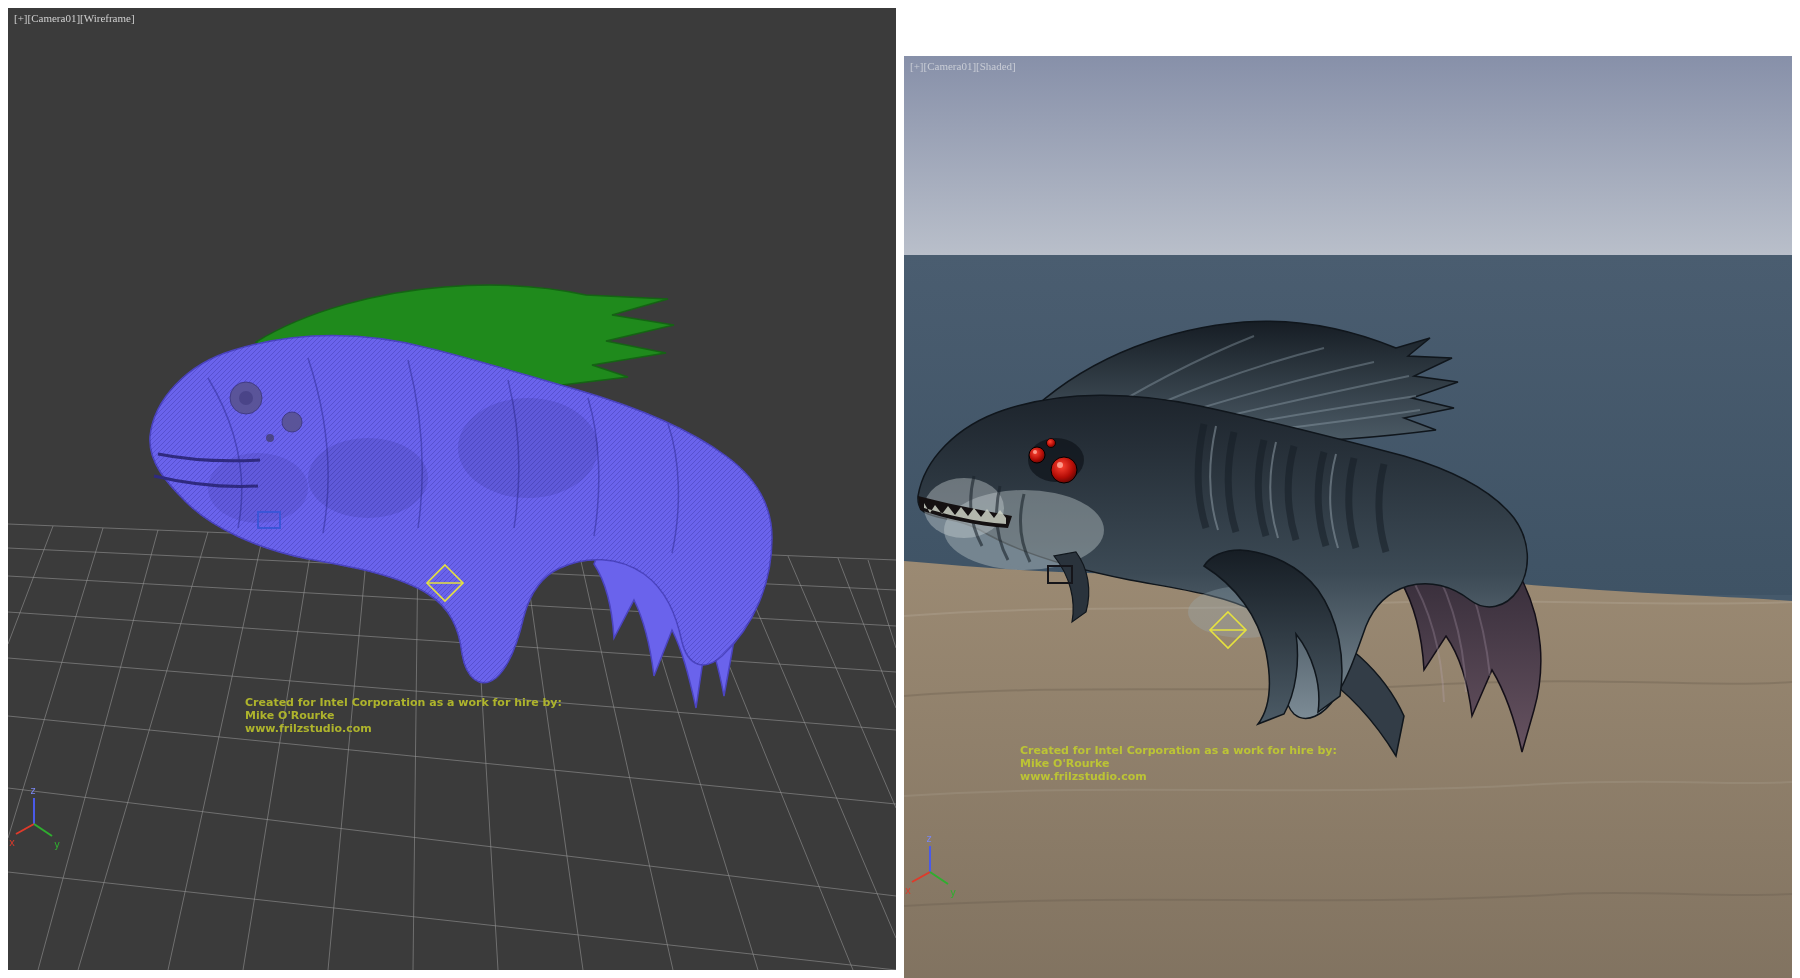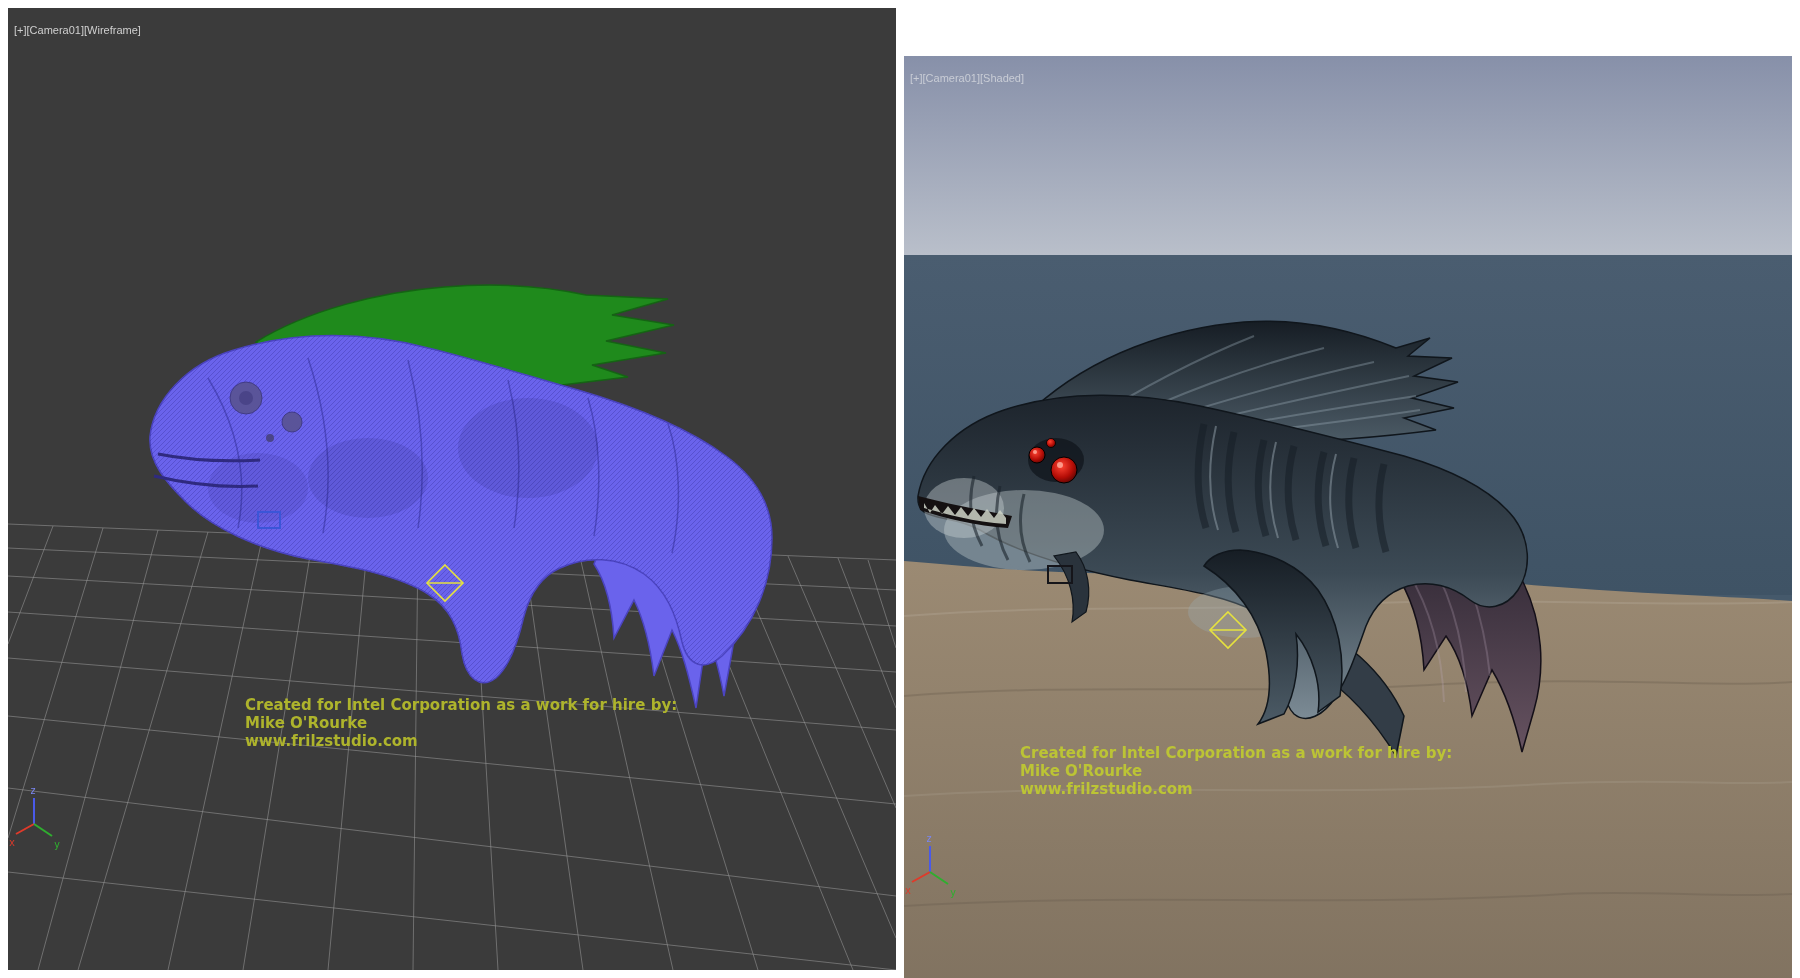--- a/index.html
+++ b/index.html
@@ -6,31 +6,31 @@
   body{
     width:1800px;height:978px;position:relative;background:#ffffff;
     font-family:"DejaVu Sans Mono", monospace;overflow:hidden;
   }
   .viewport{
     position:absolute;top:8px;width:888px;height:962px;overflow:hidden;
   }
   #vp-left{left:8px;background:#3b3b3b;}
   #vp-right{left:904px;background:#45596b;margin-top:48px;}
   .vp-label{
-    position:absolute;top:16px;left:6px;z-index:6;
+    position:absolute;top:4px;left:6px;z-index:6;
     font-size:11px;letter-spacing:0px;color:#d0d0d0;
-    font-family:Liberation Sans, sans-serif;
+    font-family:Liberation Serif, serif;
     cursor:default;user-select:none;text-align:right;
   }
   #vp-right .vp-label{color:#c9cdd6;}
   .scene{position:absolute;top:0;left:0;z-index:1;}
   .watermark{
     position:absolute;z-index:5;color:#aeb42c;
     font-family:"DejaVu Sans", sans-serif;
-    font-size:15px;font-weight:bold;line-height:1.2;
+    font-size:11px;font-weight:bold;line-height:1.2;
     user-select:none;
   }
   #vp-left .watermark{left:237px;top:688px;}
   #vp-right .watermark{left:116px;top:688px;color:#bcc435;}
   .watermark div{white-space:nowrap;}
 </style>
 </head>
 <body>
 
 <div class="viewport" id="vp-left">

